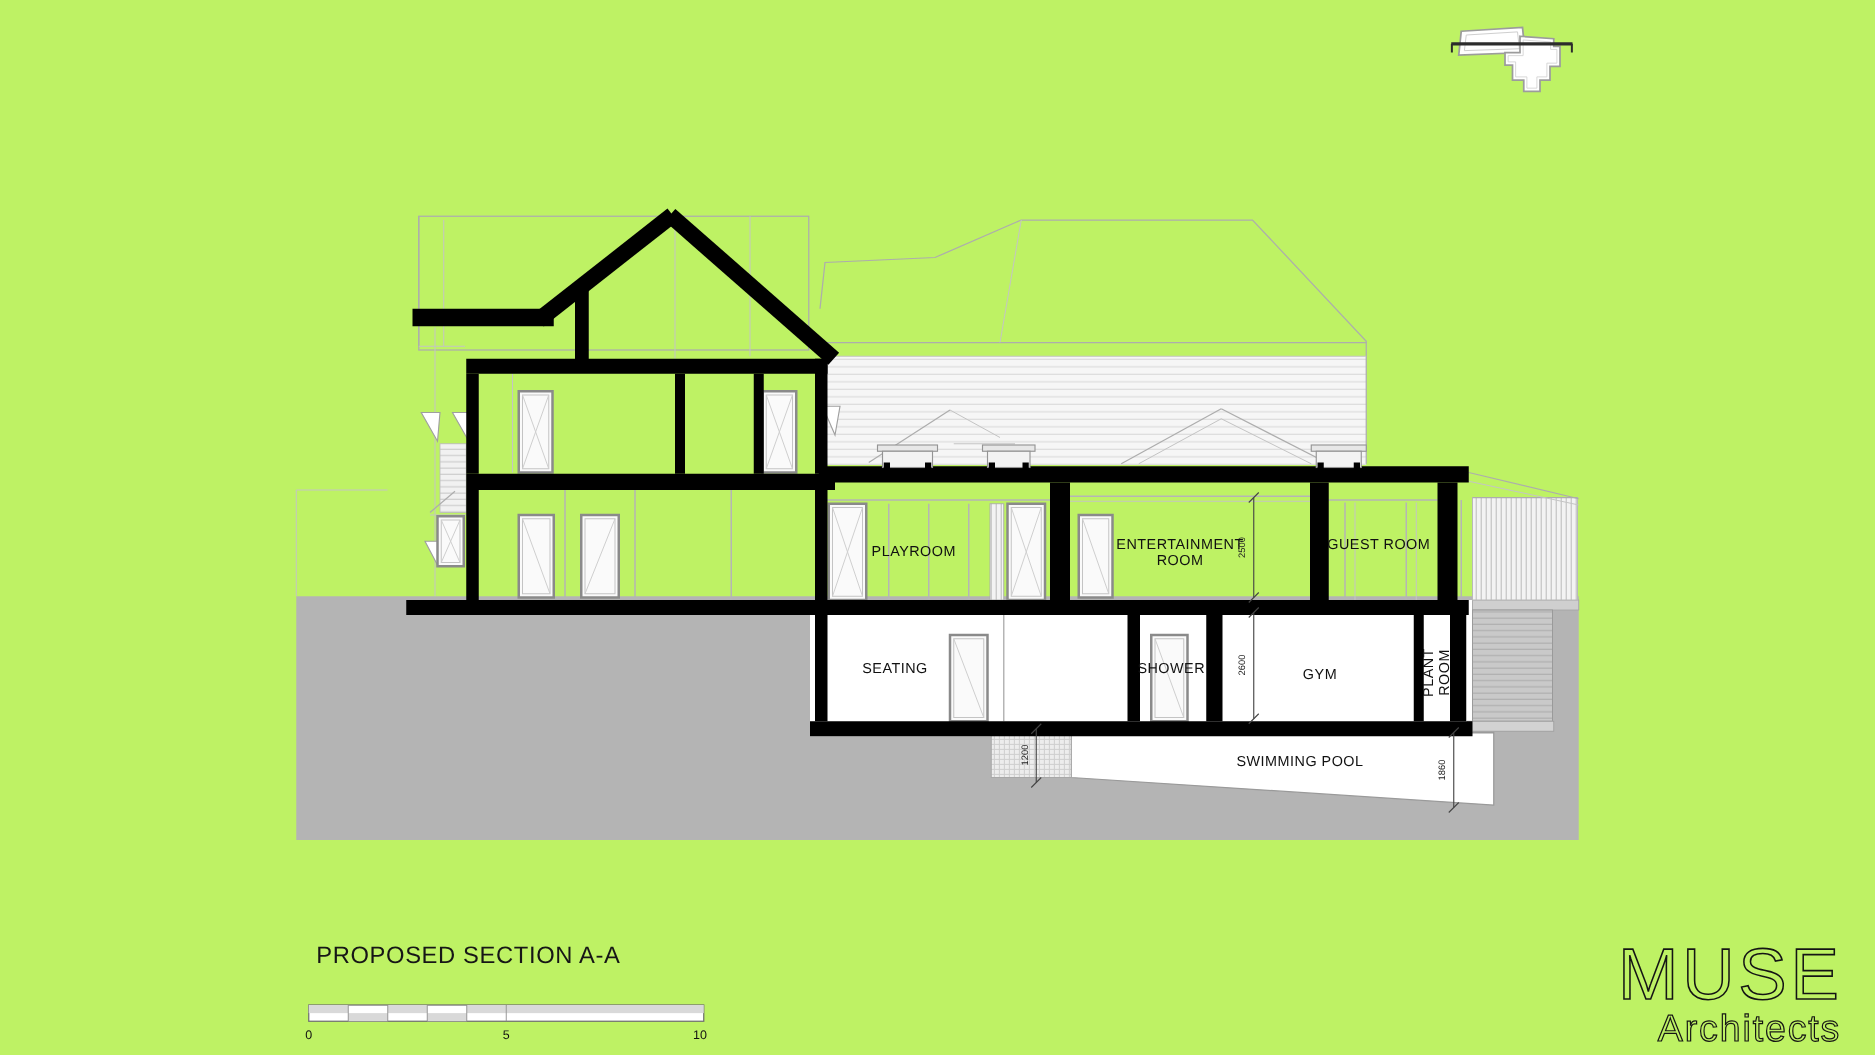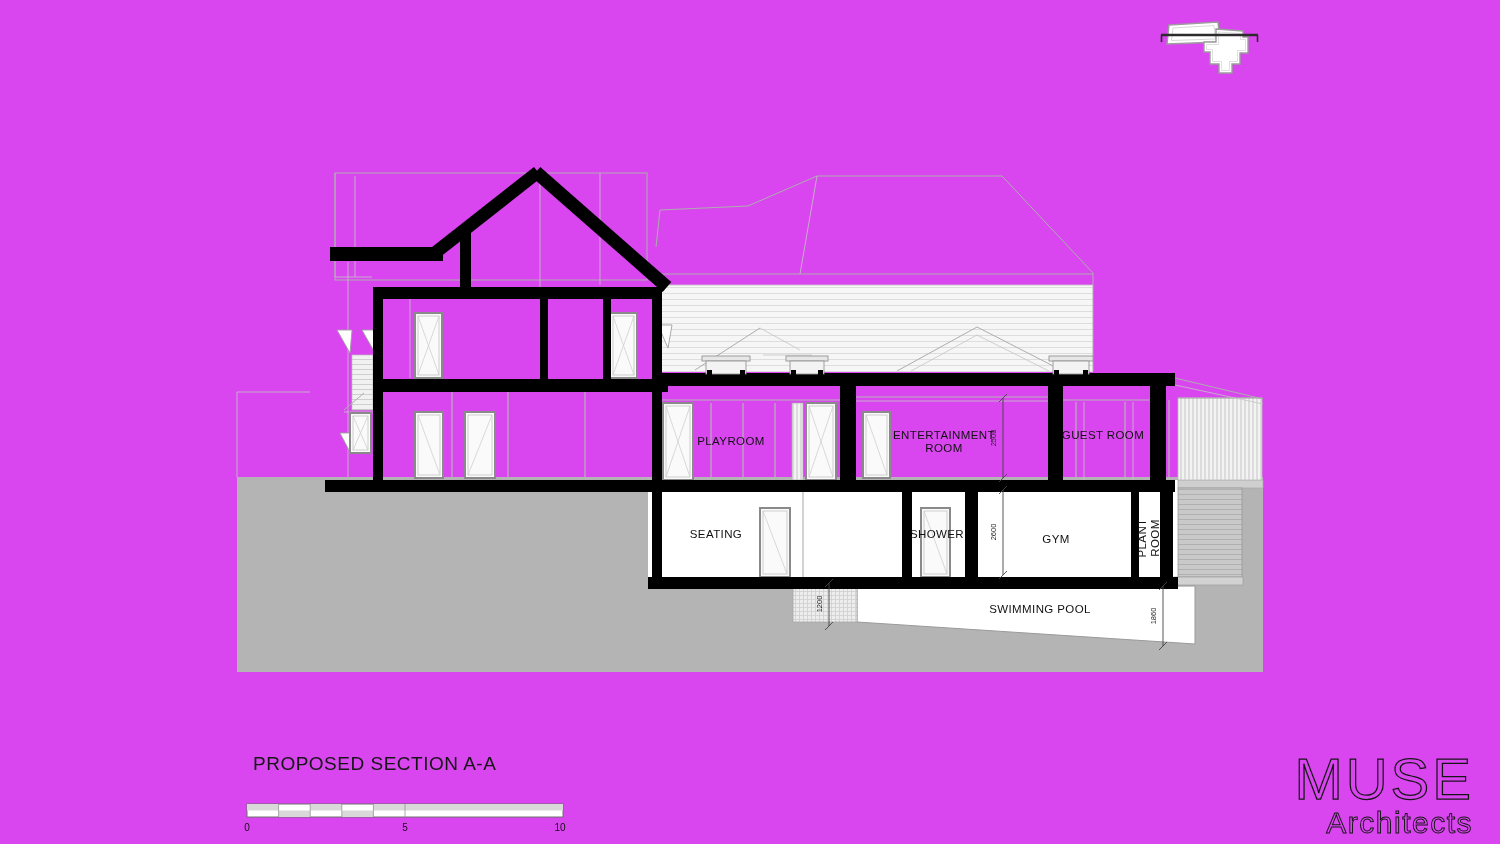--- a/index.html
+++ b/index.html
@@ -1,16 +1,16 @@
 <!DOCTYPE html>
 <html><head>
 <meta charset="utf-8">
 <style>
   html,body{margin:0;padding:0;background:#ffffff;}
-  .page{position:relative;width:1500px;height:844px;background:#d946ef;overflow:hidden;
+  .page{position:relative;width:1500px;height:844px;background:#bef264;overflow:hidden;
         font-family:"Liberation Sans",sans-serif;}
   svg{display:block}
   text{font-family:"Liberation Sans",sans-serif;}
   .room-label{font-size:11.5px;letter-spacing:.4px;fill:#111;}
   .dim-label{font-size:7.5px;fill:#222;}
   .title-label{font-size:19px;fill:#161616;letter-spacing:.5px;}
   .scale-num{font-size:10px;fill:#111;}
   .logo-main{font-size:58px;letter-spacing:3px;fill:none;stroke:#141414;stroke-width:1.25px;}
   .logo-sub{font-size:30px;letter-spacing:1.5px;fill:none;stroke:#141414;stroke-width:.95px;}
   .cut{fill:#000;}

